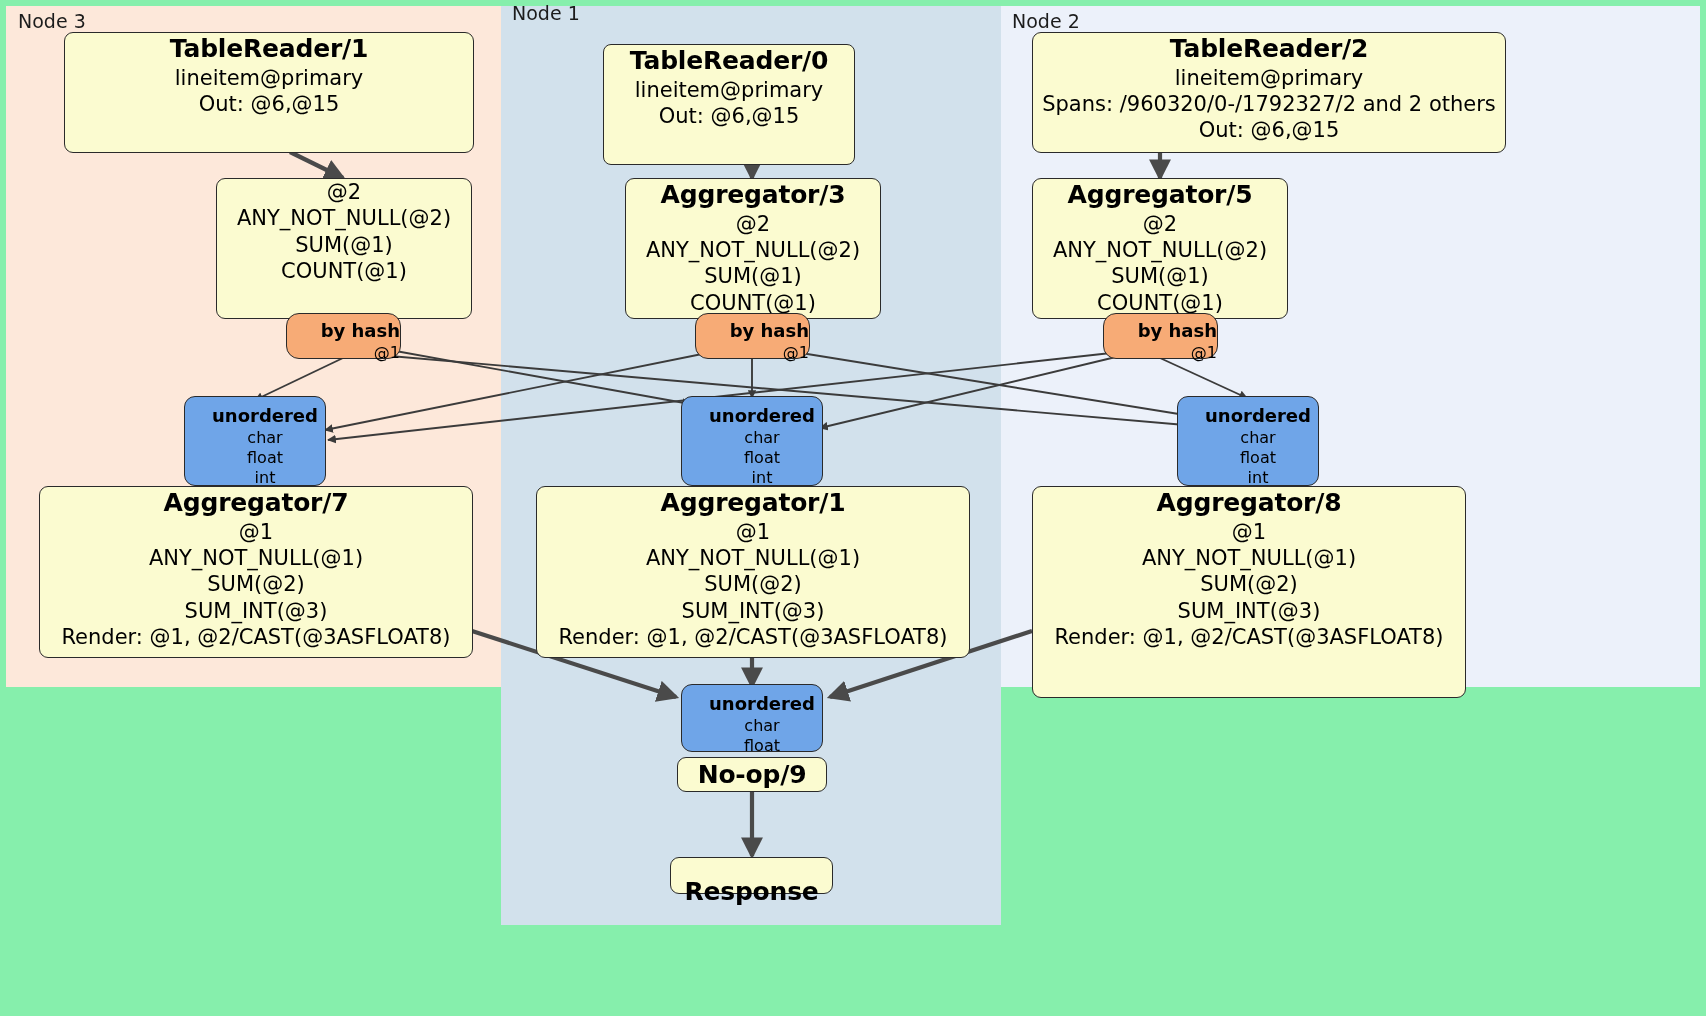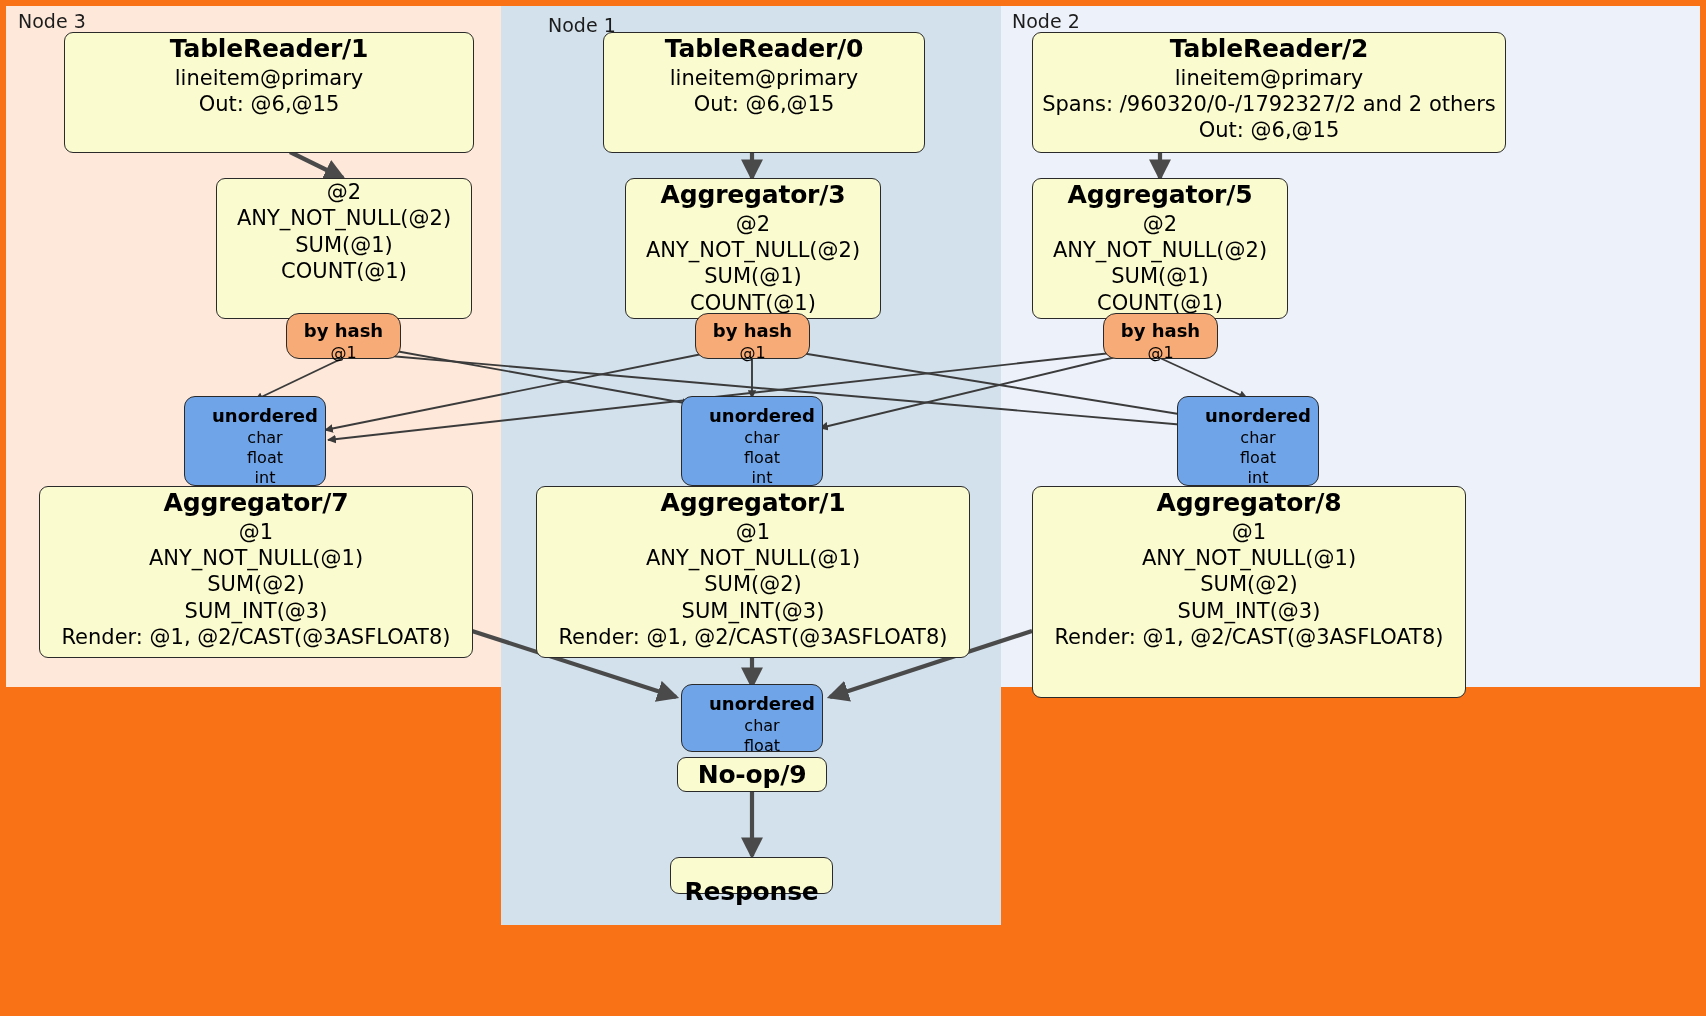--- a/index.html
+++ b/index.html
@@ -6,21 +6,21 @@
     margin: 0;
     padding: 0;
     background: #ffffff;
     font-family: "DejaVu Sans", "Liberation Sans", sans-serif;
   }
   #canvas {
     position: relative;
     width: 1706px;
     height: 1016px;
     overflow: hidden;
-    background: #f97316;
+    background: #86efac;
   }
 
   
   .region {
     position: absolute;
     box-sizing: border-box;
   }
   .region-label {
     position: absolute;
     font-size: 19px;
@@ -48,20 +48,21 @@
     color: #000000;
   }
   .proc {
     background: #fbfbd0;
     border-radius: 9px;
   }
   .router {
     background: #f7ab76;
     border-radius: 13px;
     padding-top: 6px;
+    text-align: right;
   }
   .receiver {
     background: #6fa5e8;
     border-radius: 11px;
     padding-top: 8px;
     padding-left: 20px;
   }
   .title {
     font-weight: bold;
     font-size: 25px;
@@ -85,21 +86,21 @@
 </head>
 <body>
 
 <div id="canvas">
 
   <div class="region" style="left:6px; top:6px; width:495px; height:681px; background:#fde8da;"></div>
   <div class="region" style="left:501px; top:6px; width:500px; height:919px; background:#d2e1ec;"></div>
   <div class="region" style="left:1001px; top:6px; width:699px; height:681px; background:#ecf1fa;"></div>
 
   <div class="region-label" style="left:18px; top:10px;">Node 3</div>
-  <div class="region-label" style="left:512px; top:14px;margin-left:36px;">Node 1</div>
+  <div class="region-label" style="left:512px; top:2px;">Node 1</div>
   <div class="region-label" style="left:1012px; top:10px;">Node 2</div>
 
   <svg id="edges" viewBox="0 0 1706 1016" xmlns="http://www.w3.org/2000/svg">
     <defs>
       <marker id="arrowThick" viewBox="0 0 10 10" refX="8.5" refY="5" markerWidth="5.2" markerHeight="5.2" orient="auto-start-reverse">
         <path d="M 0 0 L 10 5 L 0 10 z" fill="#4a4a4a"></path>
       </marker>
       <marker id="arrowThin" viewBox="0 0 10 10" refX="9" refY="5" markerWidth="4.6" markerHeight="4.6" orient="auto-start-reverse">
         <path d="M 0 0 L 10 5 L 0 10 z" fill="#3b3b3b"></path>
       </marker>
@@ -136,21 +137,21 @@
       <path d="M 752 792 L 752 856"></path>
     </g>
   </svg>
 
   <div class="node proc" style="left:64px; top:32px; width:410px; height:121px;">
     <div class="title">TableReader/1</div>
     <div class="line">lineitem@primary</div>
     <div class="line">Out: @6,@15</div>
   </div>
 
-  <div class="node proc" style="left:603px; top:32px; width:322px; height:121px;">
+  <div class="node proc" style="left:603px; top:44px; width:252px; height:121px;border-radius:8px;">
     <div class="title">TableReader/0</div>
     <div class="line">lineitem@primary</div>
     <div class="line">Out: @6,@15</div>
   </div>
 
   <div class="node proc" style="left:1032px; top:32px; width:474px; height:121px;">
     <div class="title">TableReader/2</div>
     <div class="line">lineitem@primary</div>
     <div class="line clipline">Spans: /960320/0-/1792327/2 and 2 others</div>
     <div class="line">Out: @6,@15</div>

